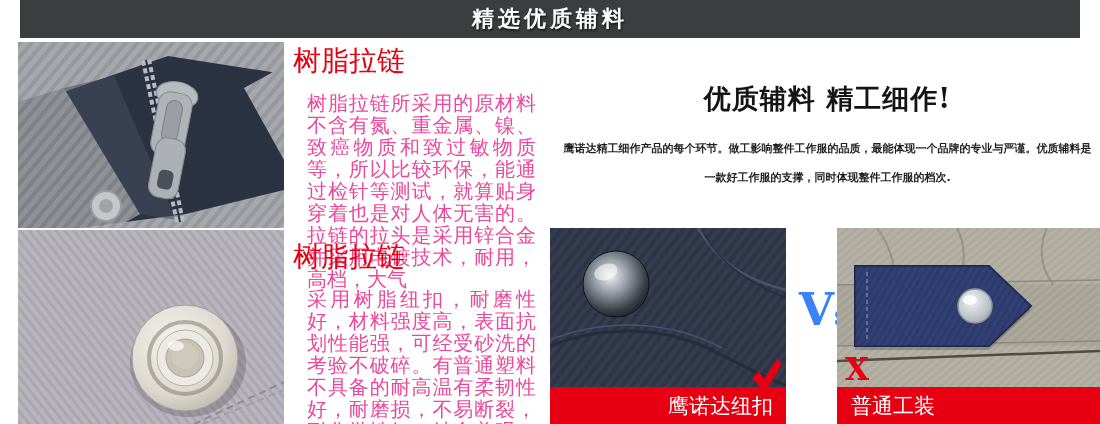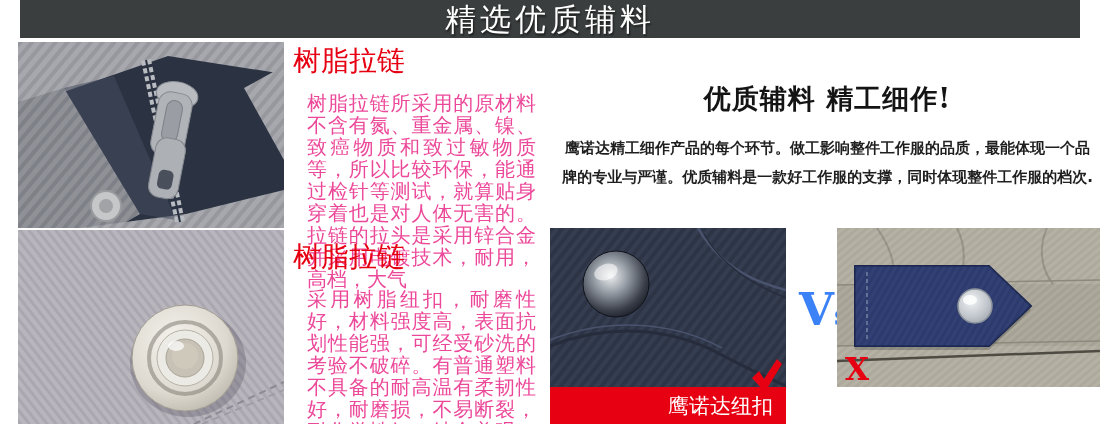--- a/index.html
+++ b/index.html
@@ -7,21 +7,21 @@
   .page {
     position:relative; width:1100px; height:424px; background:#fff; overflow:hidden;
     font-family:"DejaVu Sans","Liberation Sans",sans-serif;
   }
   
   .banner {
     position:absolute; left:20px; top:0; width:1060px; height:38px;
     background:#3b3e3e; display:flex; align-items:center; justify-content:center;
   }
   .banner-title {
-    color:#fff; font-size:31px; font-weight:normal; letter-spacing:4px;
+    color:#fff; font-size:22px; font-weight:bold; letter-spacing:4px;
     text-shadow:1px 2px 2px rgba(0,0,0,.55); line-height:1;
   }
   
   .photo { position:absolute; overflow:hidden; }
   .photo svg { display:block; }
   .photo-zipper { left:18px; top:42px;  width:266px; height:186px; }
   .photo-snap   { left:18px; top:230px; width:266px; height:194px; }
   
   .col { position:absolute; left:293px; width:257px; }
   .col-top    { top:44px; }
@@ -31,21 +31,21 @@
   }
   .body-text {
     margin:14px; font-size:20px; line-height:22px; color:#ec4899; text-align:justify;
   }
   
   .right-top { position:absolute; left:560px; top:84px; width:535px;text-align:center; }
   .serif-heading {
     margin:0 0 20px 0; font-family:"DejaVu Serif","Liberation Serif",serif;
     font-size:27px; font-weight:bold; color:#141414; letter-spacing:1px; line-height:1.1;
   }
-  .serif-body { margin:0; font-size:15px; font-weight:bold; line-height:29px; color:#1f1f1f; }
+  .serif-body { margin:0; font-size:11px; font-weight:bold; line-height:29px; color:#1f1f1f; }
   
   .cmp { position:absolute; top:228px; height:196px; }
   .cmp-left  { left:550px; width:236px; }
   .cmp-right { left:837px; width:263px; }
   .cmp svg.photo-svg { display:block; }
   .band {
     position:absolute; left:0; bottom:0; width:100%; height:37px; background:#e60012;
     color:#fff; display:flex; align-items:center;
     font-family:"DejaVu Serif","Liberation Serif",serif; font-size:21px;
   }
@@ -204,15 +204,18 @@
       <line x1="0" y1="118" x2="263" y2="113" stroke="#8d897c" stroke-width="1.5"></line>
       <path d="M0,133 L263,123" stroke="#4e4b42" stroke-width="2.5"></path>
       <polygon points="18,42 152,42 194,82 152,122 18,122" fill="rgba(40,40,35,0.25)"></polygon>
       <polygon points="18,38 152,38 194,78 152,118 18,118" fill="#2d3a6d" stroke="#1c2750" stroke-width="2"></polygon>
       <polygon points="18,38 152,38 194,78 152,118 18,118" fill="url(#twF)" opacity="0.35"></polygon>
       <line x1="30" y1="44" x2="30" y2="112" stroke="rgba(200,205,220,0.35)" stroke-width="2" stroke-dasharray="4 3"></line>
       <circle cx="138" cy="78" r="17" fill="url(#snapG)" stroke="#8d939b" stroke-width="1.5"></circle>
       <ellipse cx="133" cy="72" rx="7" ry="5" fill="rgba(255,255,255,0.8)"></ellipse>
     </svg>
     <span class="cross-mark">X</span>
+    <div class="band band-left">
+      <span>普通工装</span>
+    </div>
   </div>
 
 </div>
 
 </body></html>

